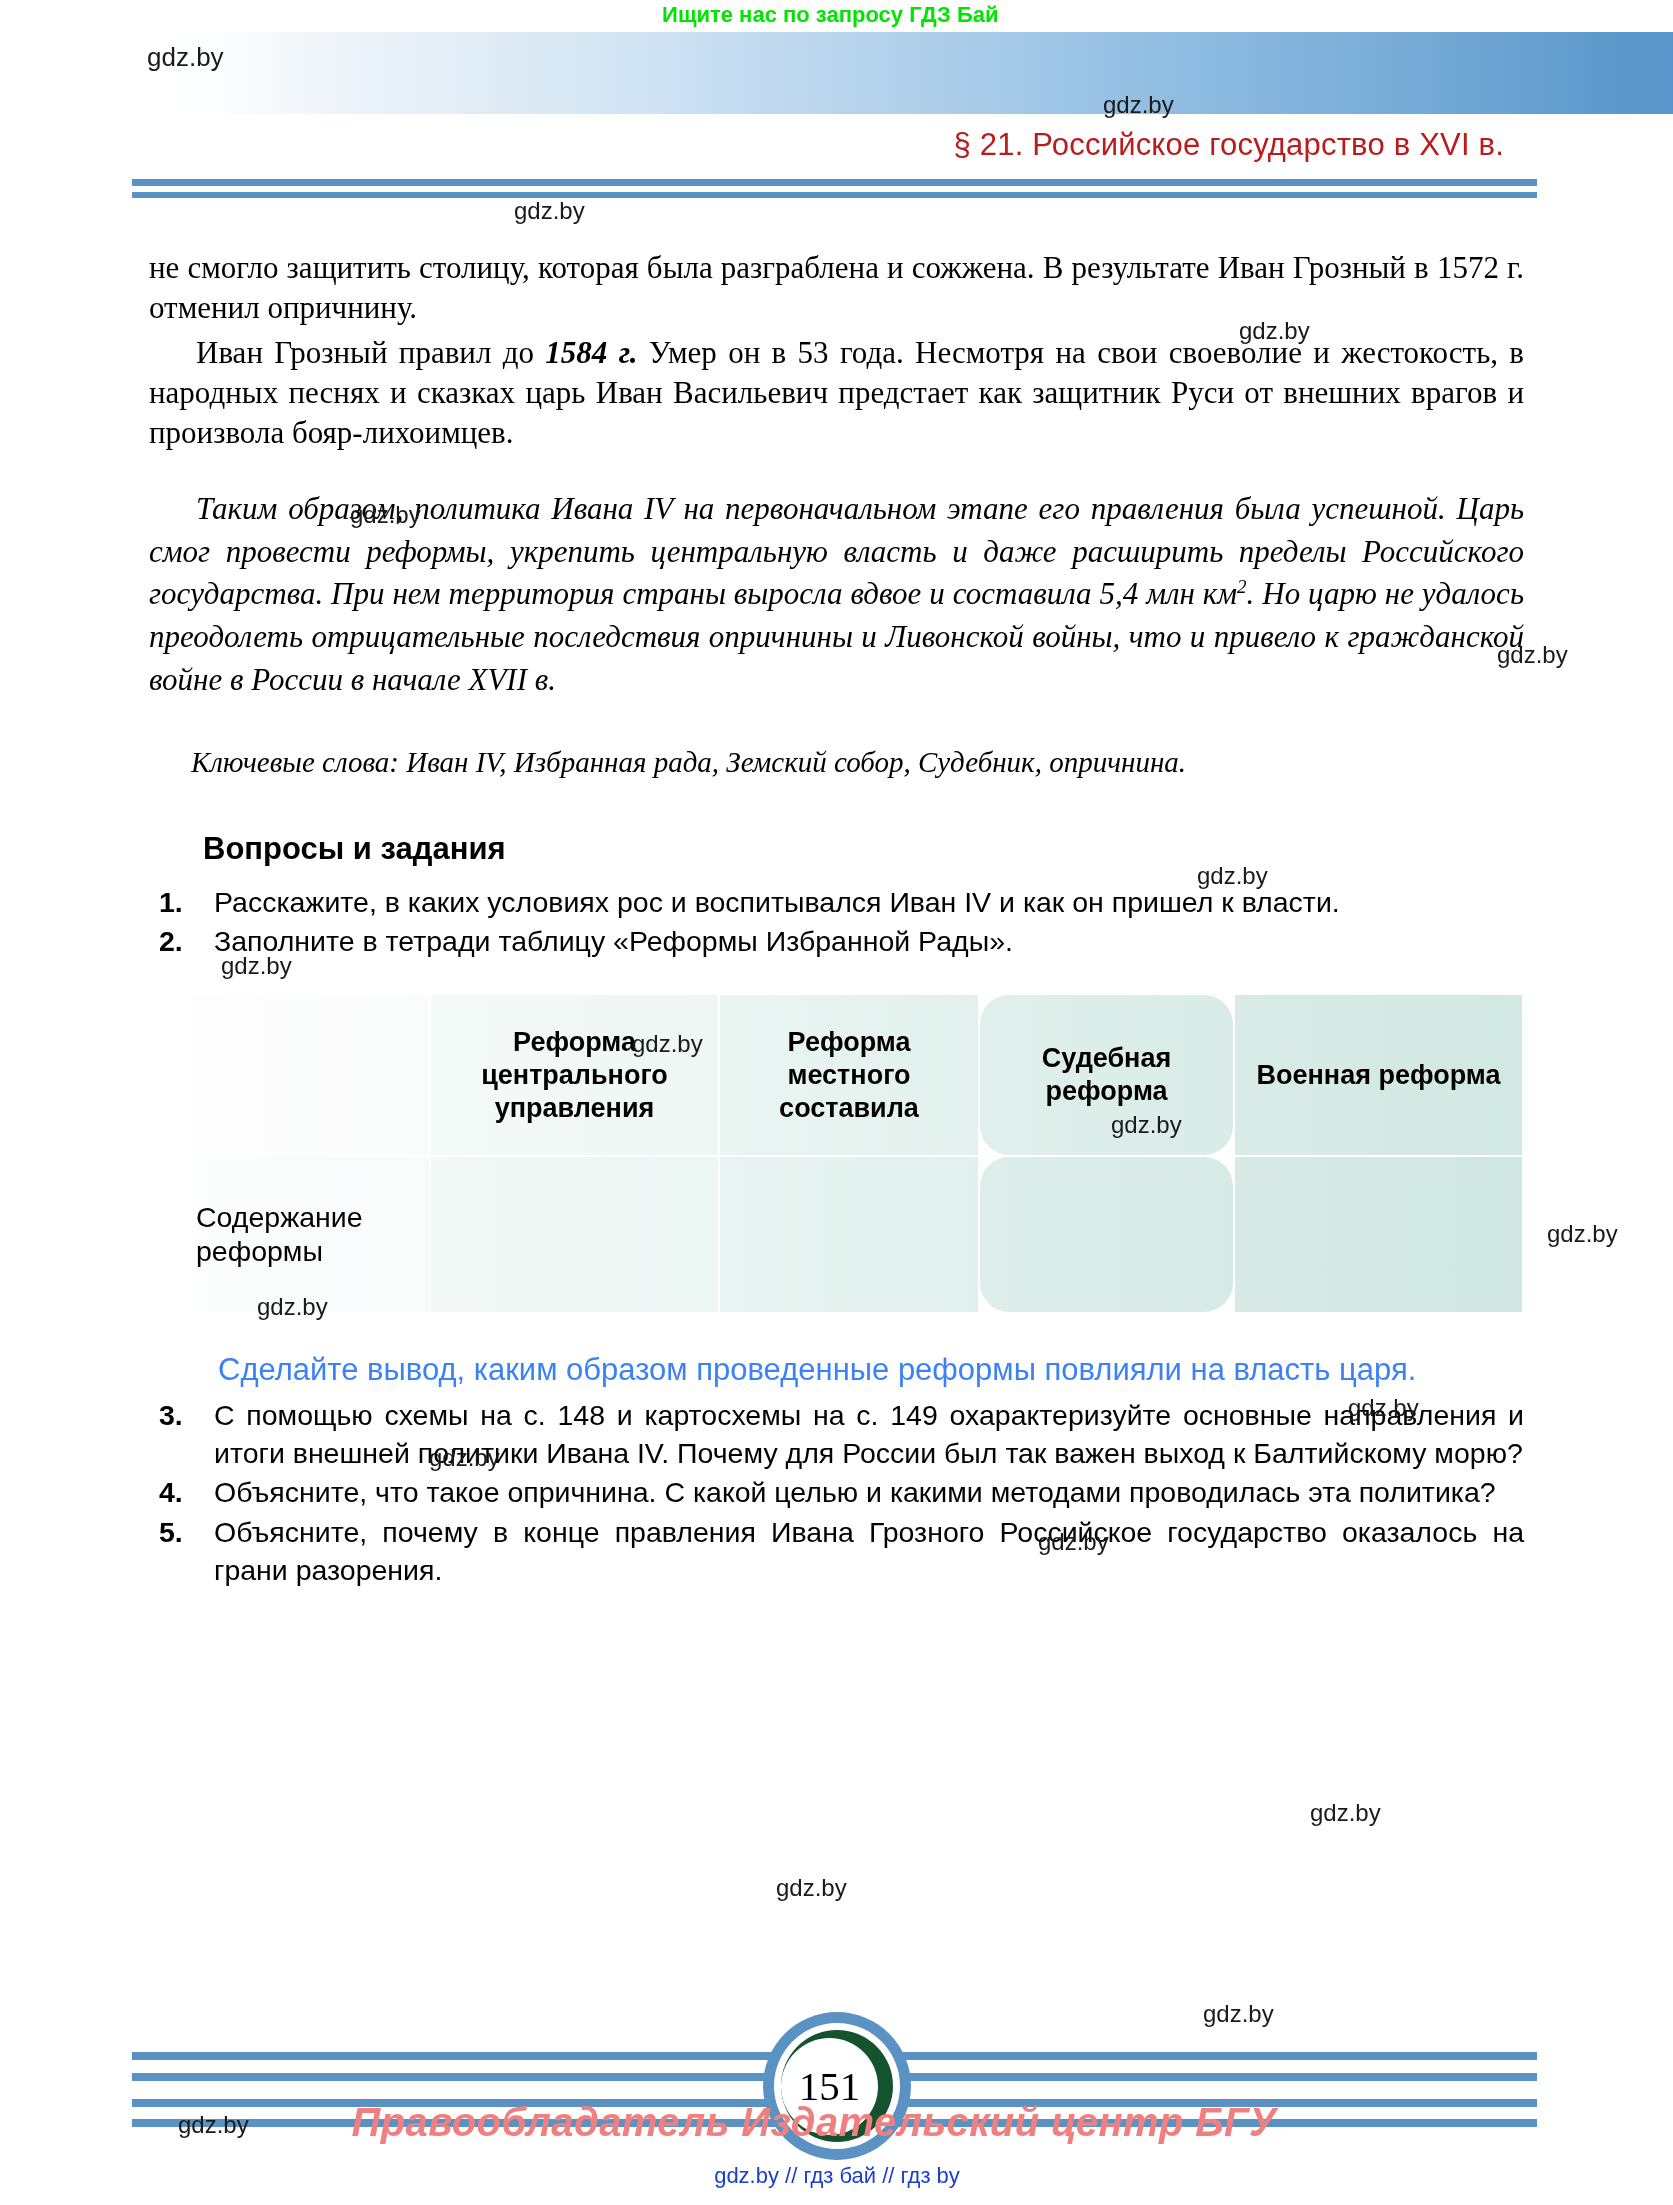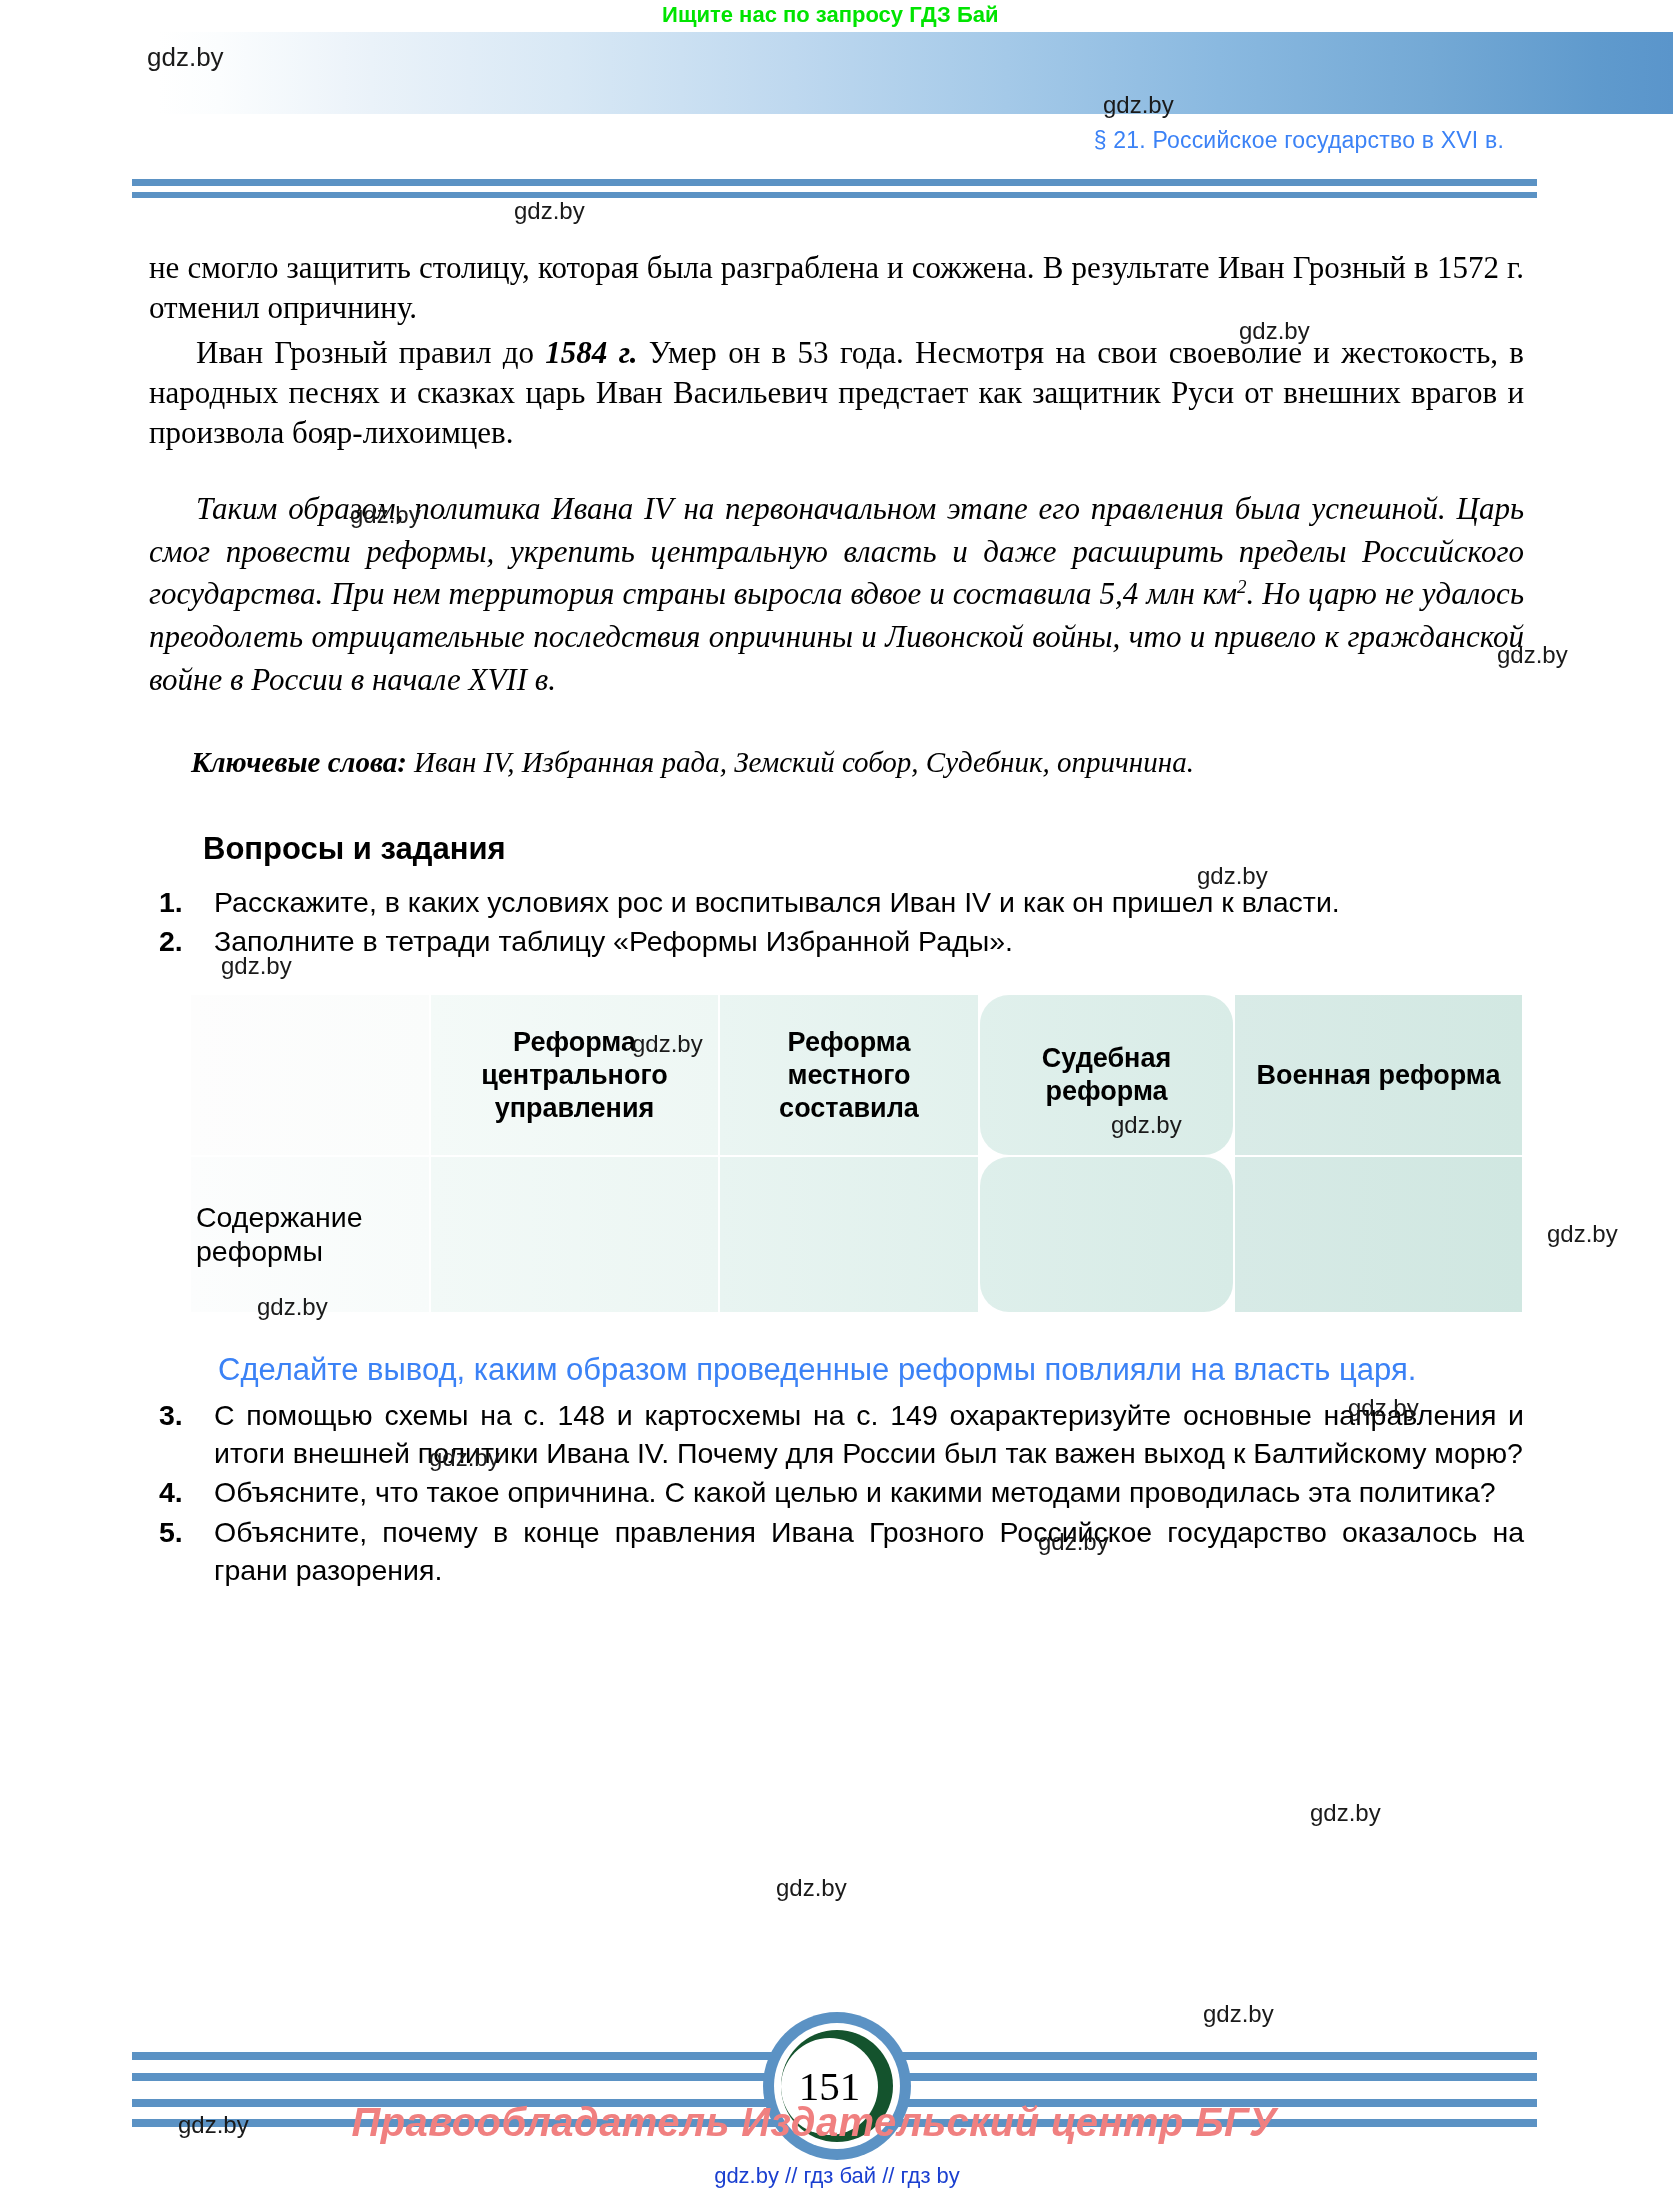--- a/index.html
+++ b/index.html
@@ -52,22 +52,22 @@
   }
 
   
   .section-title {
     position: absolute;
     top: 127px;
     left: 0;
     width: 1504px;
     text-align: right;
     font-family: "Liberation Sans", sans-serif;
-    font-size: 23px;
-    color: #3b82f6;
+    font-size: 31px;
+    color: #b91c1c;
     letter-spacing: 0.2px;
   }
 
   
   .title-rule {
     position: absolute;
     left: 132px;
     width: 1405px;
   }
   .title-rule .bar {
@@ -108,21 +108,21 @@
   }
   p.italic-block sup { font-size: 19px; vertical-align: super; }
 
   .keywords {
     margin: 0;
     font-family: "Liberation Serif", serif;
     font-style: italic;
     font-size: 29px;
     color: #000;
   }
-  .keywords b { font-weight: bold; }
+  .keywords b { font-weight: normal; }
 
   .questions-heading {
     margin: 12px;
     font-family: "Liberation Sans", sans-serif;
     font-weight: bold;
     font-size: 31px;
     color: #000;
   }
 
   ol.qlist { margin: 0; padding: 0; list-style: none; }

